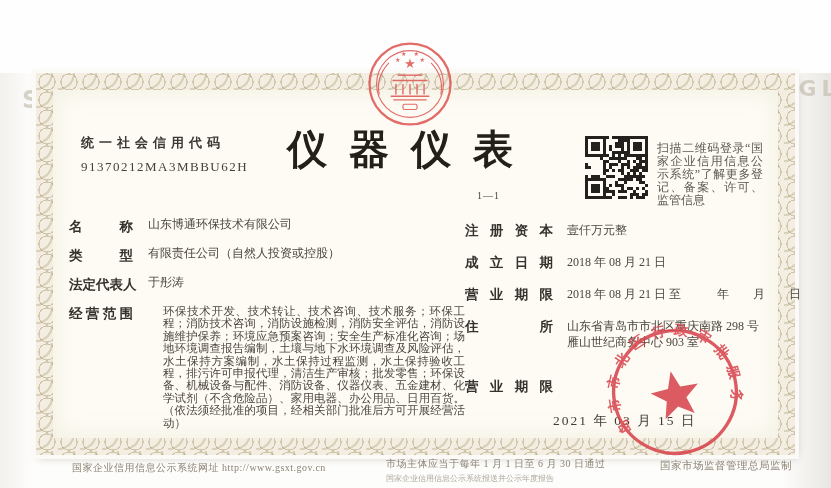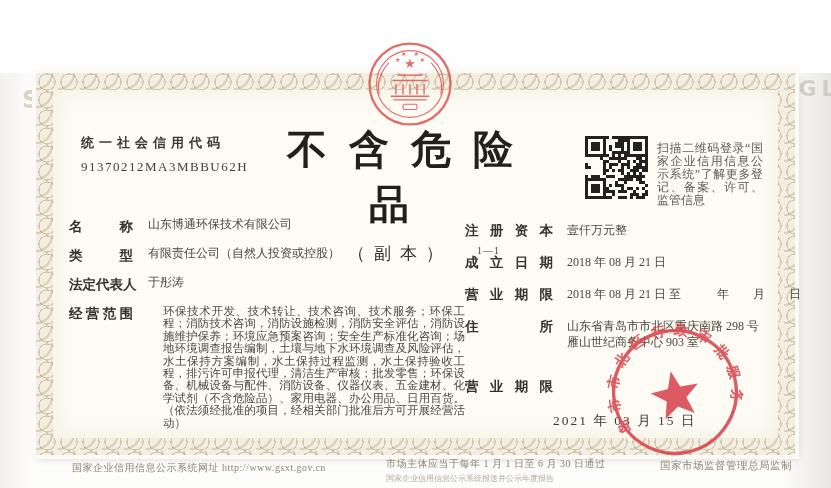--- a/index.html
+++ b/index.html
@@ -83,23 +83,22 @@
 
   <div class="sheet">
     <div class="paper">
 
       <div class="codeblock">
         <div class="codelabel">统一社会信用代码</div>
         <div class="codevalue">91370212MA3MBBU62H</div>
       </div>
 
       <div class="titleblock">
-        <div class="doc-title">不含危险品</div>
+        <div class="doc-title">仪器仪表</div>
         <div class="subrow">
-          <span class="doc-sub">（副本）</span>
           <span class="pageno">1—1</span>
         </div>
       </div>
 
       <div class="qr"><svg width="63" height="63" viewBox="0 0 63 63" fill="#23211e">
             <rect x="0" y="0" width="3" height="3"></rect>
             <rect x="3" y="0" width="3" height="3"></rect>
             <rect x="6" y="0" width="3" height="3"></rect>
             <rect x="9" y="0" width="3" height="3"></rect>
             <rect x="12" y="0" width="3" height="3"></rect>

